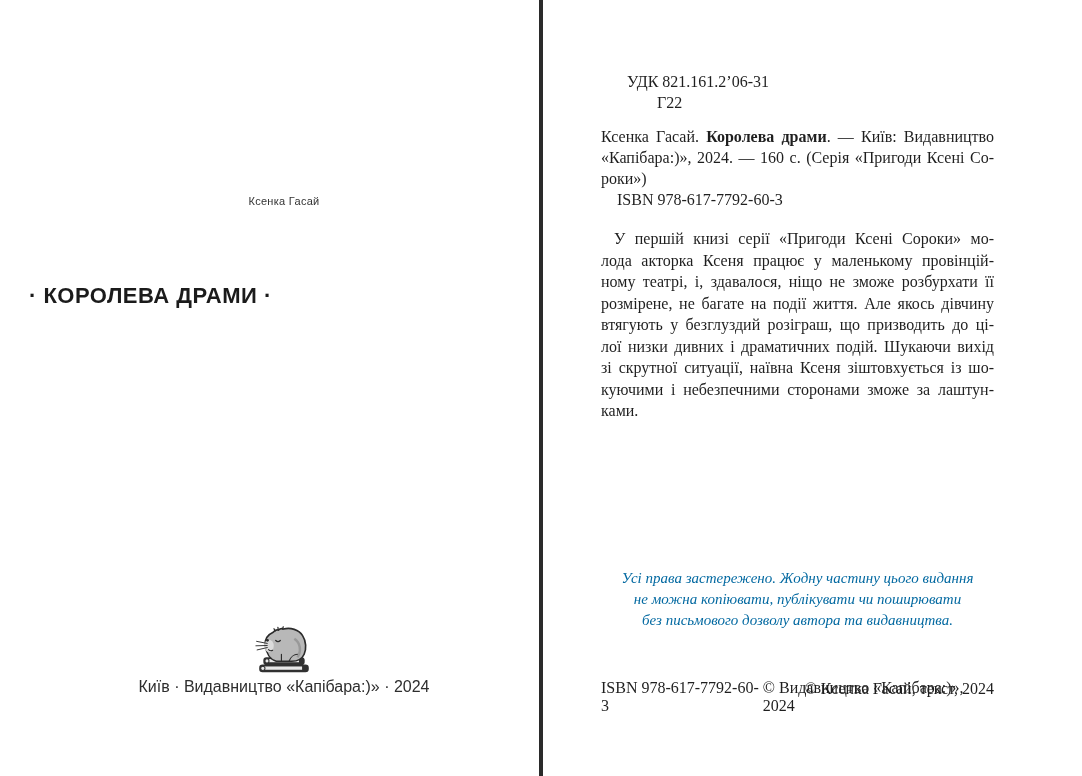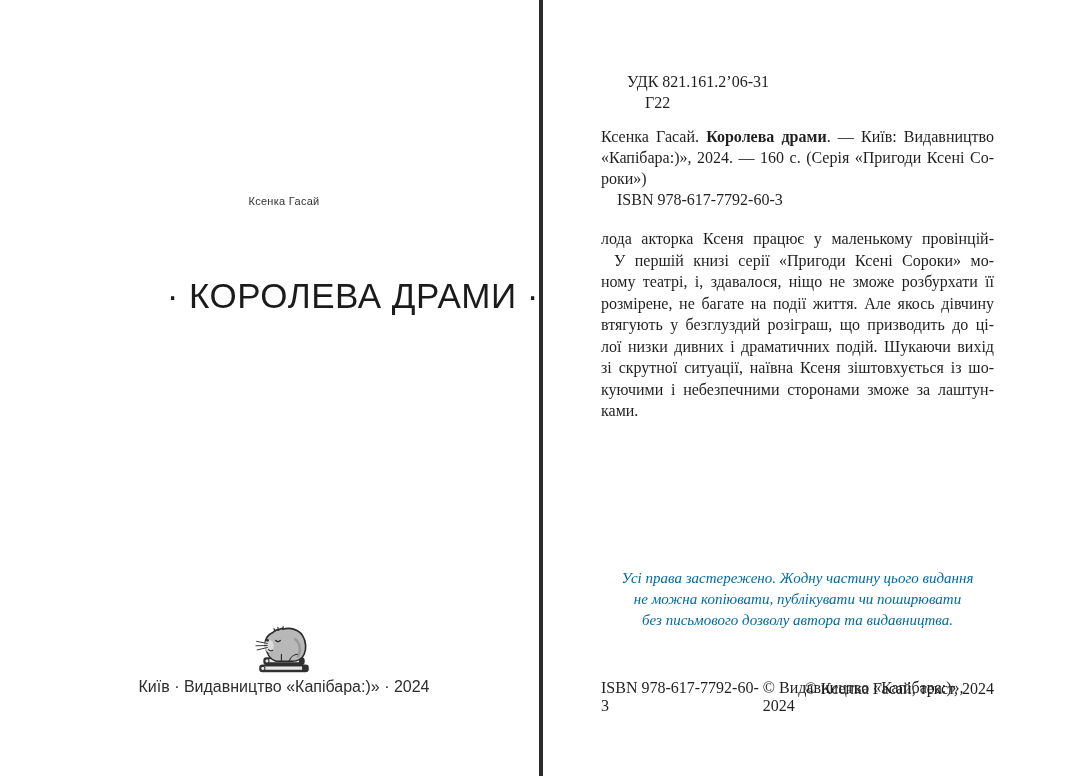--- a/index.html
+++ b/index.html
@@ -5,30 +5,30 @@
   html,body{margin:0;padding:0;background:#ffffff;}
   .spread{position:relative;width:1082px;height:776px;background:#ffffff;overflow:hidden;
           color:#212121;}
   
   .divider{position:absolute;left:539px;top:0;width:4px;height:776px;background:#2a2a2a;}
   
   .page-left{position:absolute;left:29px;top:0;width:510px;height:776px;
              font-family:"Liberation Sans",sans-serif;}
   .page-left .author{position:absolute;top:195px;left:0;width:100%;text-align:center;
              font-size:11px;color:#333333;letter-spacing:.3px;}
-  .page-left .book-title{position:absolute;top:276px;left:0;width:100%;text-align:right;
-             font-size:35px;font-weight:normal;color:#1b1b1b;letter-spacing:.5px;line-height:40px;}
+  .page-left .book-title{position:absolute;top:276px;left:0;width:100%;text-align:left;
+             font-size:22px;font-weight:bold;color:#1b1b1b;letter-spacing:.5px;line-height:40px;}
   .page-left .logo-wrap{position:absolute;top:618px;left:0;width:100%;text-align:center;}
   .page-left .imprint{position:absolute;top:678px;left:0;width:100%;text-align:center;
              font-size:16px;color:#2e2e2e;}
   
   .page-right{position:absolute;left:601px;top:0;width:393px;height:636px;
               font-family:Liberation Serif, serif;font-size:16px;color:#1f1f1f;}
   .udc{position:absolute;top:71px;left:26px;line-height:21px;}
-  .udc .udc2{margin-left:18px;}
+  .udc .udc2{margin-left:30px;}
   .biblio{position:absolute;top:126px;left:0;width:100%;line-height:21px;}
   .isbn-top{position:absolute;top:191px;left:16px;}
   .annotation{position:absolute;top:228px;left:0;width:100%;line-height:21.5px;}
   .jline{text-align:justify;text-align-last:justify;}
   .indent{text-indent:13px;}
   .rights{position:absolute;top:568px;left:0;width:100%;text-align:center;
           font-style:italic;font-size:15px;line-height:21px;color:#0369a1;}
   .copy1{position:absolute;top:680px;left:0;width:100%;text-align:right;}
   .bottom-row{position:absolute;top:679px;left:0;width:100%;display:flex;
               justify-content:space-between;}
@@ -86,22 +86,22 @@
 
     <div class="biblio">
       <div class="jline"><span>Ксенка Гасай. </span><b>Королева драми</b><span>. — Київ: Видавництво</span></div>
       <div class="jline">«Капібара:)», 2024. — 160 с. (Серія «Пригоди Ксені Со-</div>
       <div>роки»)</div>
     </div>
 
     <div class="isbn-top">ISBN 978-617-7792-60-3</div>
 
     <div class="annotation">
+      <div class="jline indent">У першій книзі серії «Пригоди Ксені Сороки» мо-</div>
       <div class="jline">лода акторка Ксеня працює у маленькому провінцій-</div>
-      <div class="jline indent">У першій книзі серії «Пригоди Ксені Сороки» мо-</div>
       <div class="jline">ному театрі, і, здавалося, ніщо не зможе розбурхати її</div>
       <div class="jline">розмірене, не багате на події життя. Але якось дівчину</div>
       <div class="jline">втягують у безглуздий розіграш, що призводить до ці-</div>
       <div class="jline">лої низки дивних і драматичних подій. Шукаючи вихід</div>
       <div class="jline">зі скрутної ситуації, наївна Ксеня зіштовхується із шо-</div>
       <div class="jline">куючими і небезпечними сторонами зможе за лаштун-</div>
       <div>ками.</div>
     </div>
 
     <div class="rights">

